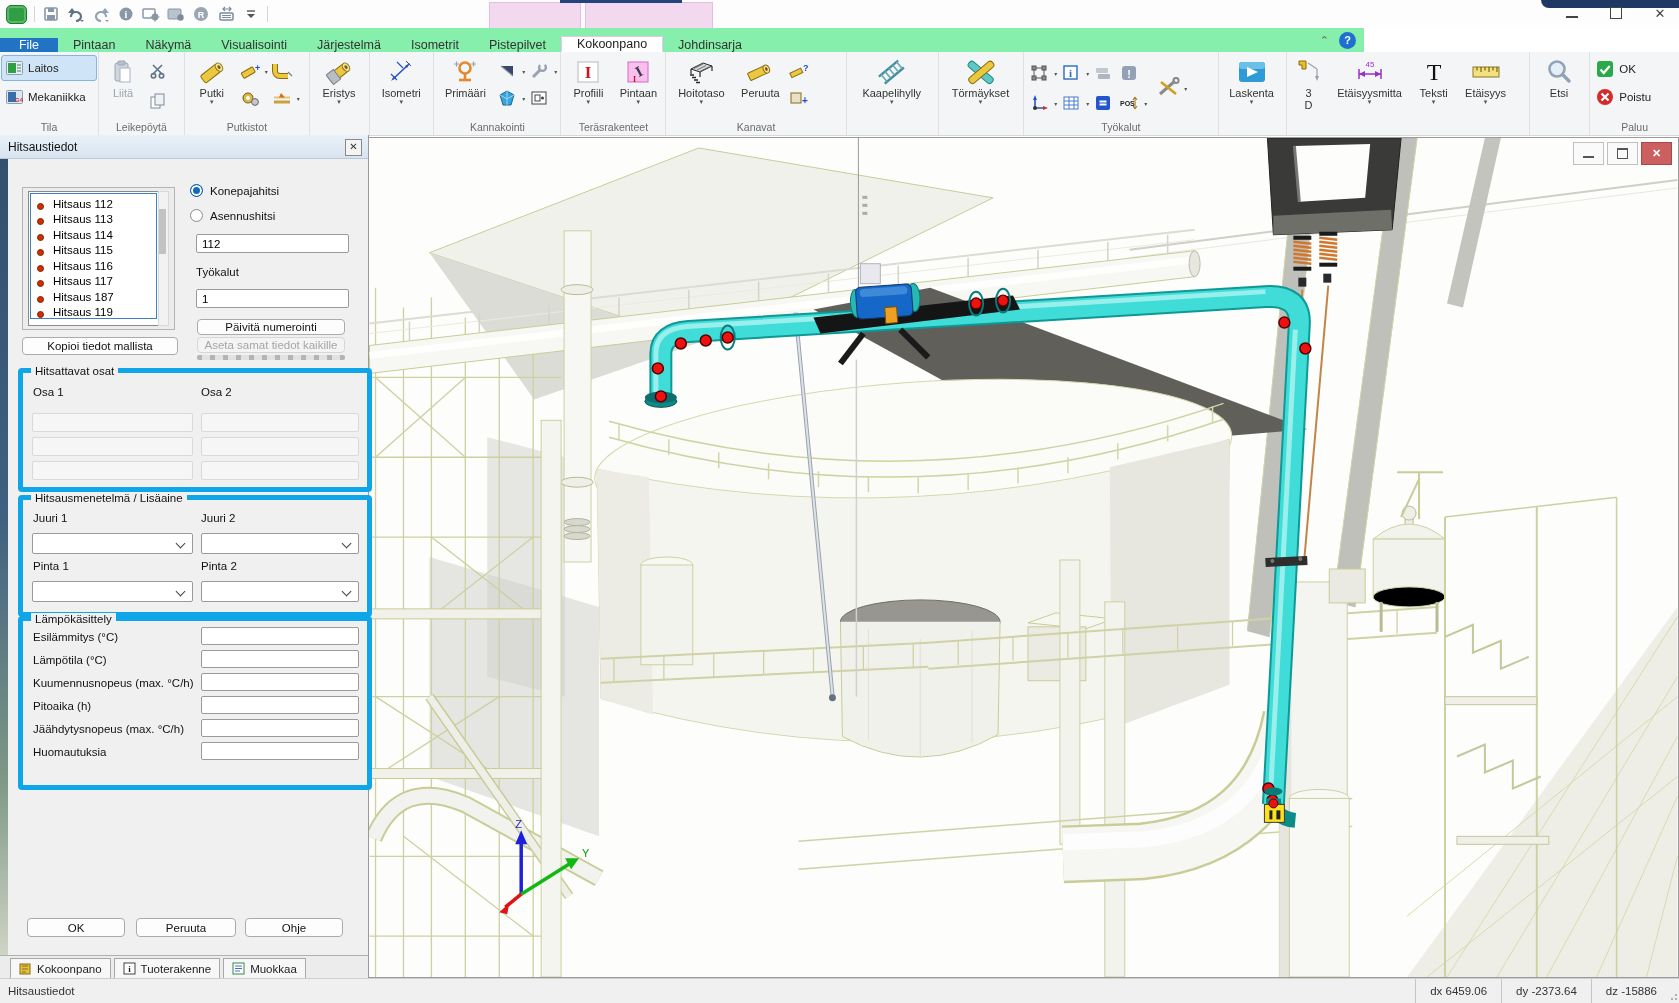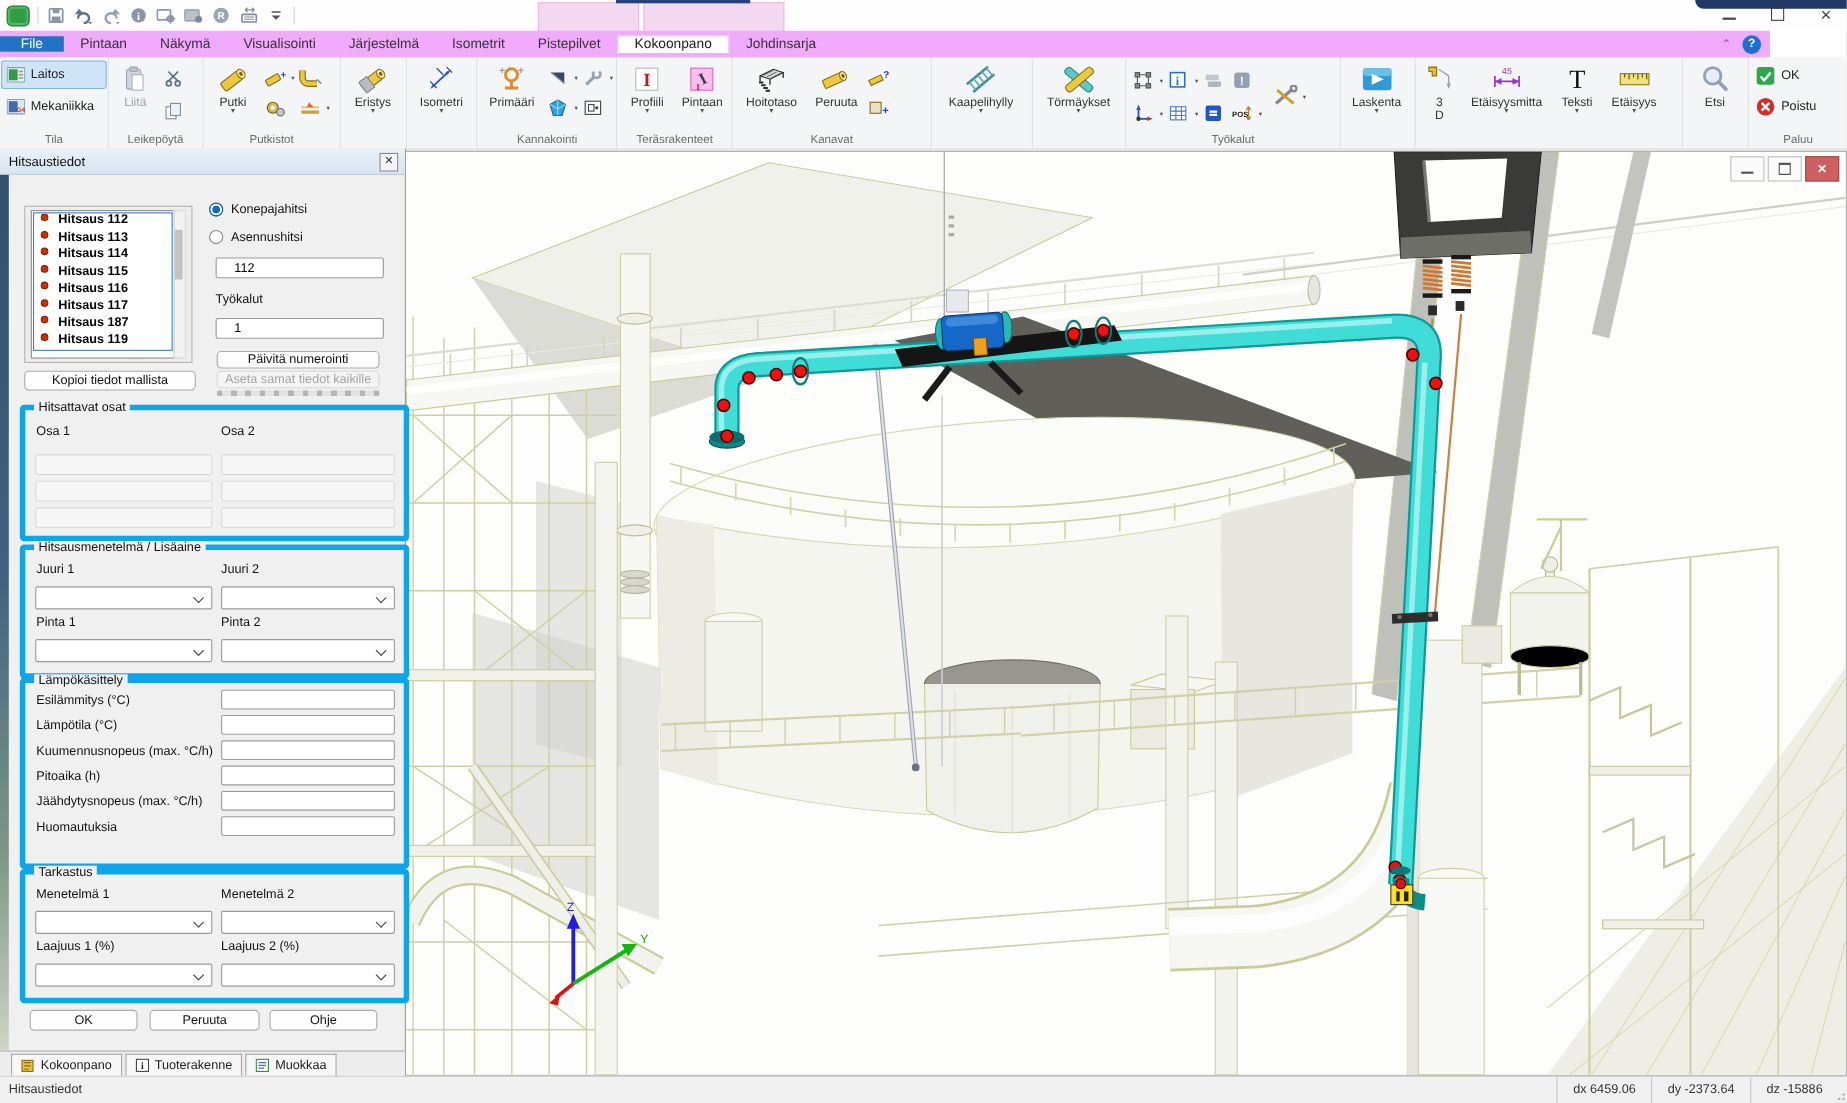--- a/index.html
+++ b/index.html
@@ -16,22 +16,22 @@
   .ctx-header{position:absolute;top:2px;height:26px;background:#f2d9f0;border:1px solid #e7bce2;border-bottom:none;}
   .ctx1{left:489px;width:90px;}
   .ctx2{left:585px;width:126px;}
   .navy-strip{position:absolute;right:0;top:0;width:138px;height:8px;background:#1f3864;border-radius:0 0 0 8px;}
   .navy-dash{position:absolute;left:560px;top:0;width:122px;height:3px;background:#24427c;}
   .win-controls{position:absolute;right:10px;top:4px;display:flex;gap:26px;color:#444;font-size:13px;}
   .win-controls .wc{width:18px;height:18px;display:flex;align-items:center;justify-content:center;}
   .wc-box{width:10px;height:10px;border:1.2px solid #444;}
   .wc-min{width:12px;height:1.5px;background:#444;margin-top:8px;}
   
-  #tabrow{position:absolute;left:0;top:28px;width:1609px;height:24px;background:#f0abfc;
-          border-bottom:1px solid #eec5ea;display:flex;align-items:center;}
+  #tabrow{position:absolute;left:0;top:28px;width:1364px;height:24px;background:#86efac;
+          border-bottom:1px solid #eec5ea;display:flex;align-items:flex-end;}
   .mtab{padding:0 15px;display:flex;align-items:center;font-size:12.5px;color:#333;}
   .mtab.file{background:#2173c4;color:#fff;width:28px;justify-content:center;}
   .mtab.active{background:#fff;border:1px solid #e9c4e4;border-bottom:1px solid #fff;color:#222;}
   .tab-right{position:absolute;right:8px;top:2px;display:flex;gap:10px;align-items:center;height:20px;}
   .chev-up{color:#666;font-size:11px;}
   .help-circle{width:17px;height:17px;border-radius:50%;background:#1d6fd0;color:#fff;font-size:11px;
                font-weight:bold;display:flex;align-items:center;justify-content:center;}
   
   #ribbon{position:absolute;left:0;top:52px;width:1679px;height:83px;background:#f4f5f6;
           border-bottom:1px solid #d8d8d8;display:flex;}
@@ -58,29 +58,29 @@
   .dlg-title{position:absolute;left:0;top:0;width:368px;height:24px;
              background:linear-gradient(#eaf1f8,#d8e4f0);border-bottom:1px solid #b8c8d8;
              display:flex;align-items:center;padding-left:8px;box-sizing:border-box;font-size:12px;color:#111;}
   .dlg-close{position:absolute;right:6px;top:4px;width:15px;height:15px;border:1px solid #8a8a8a;
              background:#f4f4f4;color:#333;font-size:10px;line-height:13px;text-align:center;}
   .edge-strip{position:absolute;left:0;top:24px;width:8px;height:796px;
               background:linear-gradient(180deg,#33506e 0%,#3f6080 45%,#7e9886 78%,#cfd4c4 100%);}
   .listframe{position:absolute;left:22px;top:52px;width:151px;height:141px;border:1px solid #b4b4b4;background:#ececec;}
   .listbox{position:absolute;left:5px;top:3px;width:129px;height:133px;background:#fff;border:1px solid #8a8a8a;overflow:hidden;}
   .bluebox{position:absolute;left:1px;top:1px;right:1px;height:124px;border:1px solid #3f80c0;overflow:hidden;}
-  .litem{height:15.5px;display:flex;align-items:flex-start;font-size:11.5px;color:#000;padding-left:6px;gap:9px;font-weight:bold;}
+  .litem{height:15.5px;display:flex;align-items:flex-end;font-size:11.5px;color:#000;padding-left:6px;gap:9px;}
   .bullet{width:5px;height:5px;border-radius:50%;background:#d03000;border:1px solid #802000;flex:none;}
   .vscroll{position:absolute;right:5px;top:3px;width:9px;height:133px;background:#f2f2f2;border:1px solid #d8d8d8;}
   .vthumb{position:absolute;left:0px;top:17px;width:7px;height:45px;background:#c2c2c2;}
   .radio{position:absolute;width:13px;height:13px;border-radius:50%;background:#fff;border:1px solid #8a8a8a;box-sizing:border-box;}
   .radio.sel{background:#0f6ac4;border-color:#0a58aa;box-shadow:inset 0 0 0 2px #fff;}
   .dlabel{position:absolute;font-size:11.5px;color:#111;white-space:nowrap;}
   .tfield{position:absolute;height:19px;border:1px solid #9a9a9a;background:#fff;font-family:"Liberation Sans",sans-serif;
-          font-size:11.5px;padding:0 16px;box-sizing:border-box;border-radius:2px;color:#000;}
+          font-size:11.5px;padding:0 5px;box-sizing:border-box;border-radius:2px;color:#000;}
   .tfield:disabled,.tfield.dis{background:#f6f6f6;border-color:#d9d9d9;}
   .dbtn{position:absolute;border:1px solid #ababab;background:#fdfdfd;border-radius:4px;font-size:11.5px;
         color:#111;display:flex;align-items:center;justify-content:center;box-sizing:border-box;}
   .dbtn.dis{color:#a6a6a6;border-color:#d6d6d6;background:#f4f4f4;}
   .hidden-strip{position:absolute;left:197px;top:220px;width:148px;height:5px;overflow:hidden;border-radius:2px;
                 background:repeating-linear-gradient(90deg,#9a9a9a 0 5px,#dcdcdc 5px 13px);opacity:.7;}
   .gbox{position:absolute;border:5px solid #0ea5e9;border-radius:4px;}
   .gbox>.glab{position:absolute;left:8px;top:-8px;background:#f0f0f0;padding:0 4px;font-size:11.5px;color:#111;white-space:nowrap;}
   .dd{position:absolute;height:21px;border:1px solid #9a9a9a;background:#fff;border-radius:2px;box-sizing:border-box;}
   .dd .chev{position:absolute;right:8px;top:6px;width:6px;height:6px;border-right:1.4px solid #444;
@@ -1140,39 +1140,20 @@
       <span class="dlabel" style="left:10px;top:56px;">Kuumennusnopeus (max. °C/h)</span>
       <input class="tfield" style="left: 178px; top: 52px; width: 158px; height: 18px;">
       <span class="dlabel" style="left:10px;top:79px;">Pitoaika (h)</span>
       <input class="tfield" style="left: 178px; top: 75px; width: 158px; height: 18px;">
       <span class="dlabel" style="left:10px;top:102px;">Jäähdytysnopeus (max. °C/h)</span>
       <input class="tfield" style="left: 178px; top: 98px; width: 158px; height: 18px;">
       <span class="dlabel" style="left:10px;top:125px;">Huomautuksia</span>
       <input class="tfield" style="left: 178px; top: 121px; width: 158px; height: 18px;">
     </div>
 
-    <div class="gbox" style="left:18px;top:655px;width:344px;height:112px;">
-      <span class="glab">Tarkastus</span>
-      <span class="dlabel" style="left:10px;top:12px;">Menetelmä 1</span>
-      <span class="dlabel" style="left:178px;top:12px;">Menetelmä 2</span>
-      <div class="dd" style="left:9px;top:33px;width:161px;">
-          <span class="chev"></span>
-        </div>
-      <div class="dd" style="left:178px;top:33px;width:158px;">
-          <span class="chev"></span>
-        </div>
-      <span class="dlabel" style="left:10px;top:60px;">Laajuus 1 (%)</span>
-      <span class="dlabel" style="left:178px;top:60px;">Laajuus 2 (%)</span>
-      <div class="dd" style="left:9px;top:81px;width:161px;">
-          <span class="chev"></span>
-        </div>
-      <div class="dd" style="left:178px;top:81px;width:158px;">
-          <span class="chev"></span>
-        </div>
-    </div>
 
     <div class="dbtn" style="left:27px;top:783px;width:98px;height:19px;">OK</div>
     <div class="dbtn" style="left:136px;top:783px;width:100px;height:19px;">Peruuta</div>
     <div class="dbtn" style="left:245px;top:783px;width:98px;height:19px;">Ohje</div>
   </div>
 
   <div id="bottom-tabs">
     <div class="btab">
       <svg class="bticon" width="13" height="13">
           <rect x="1" y="2" width="10" height="10" fill="#e8c040" stroke="#8a6d12"></rect>

